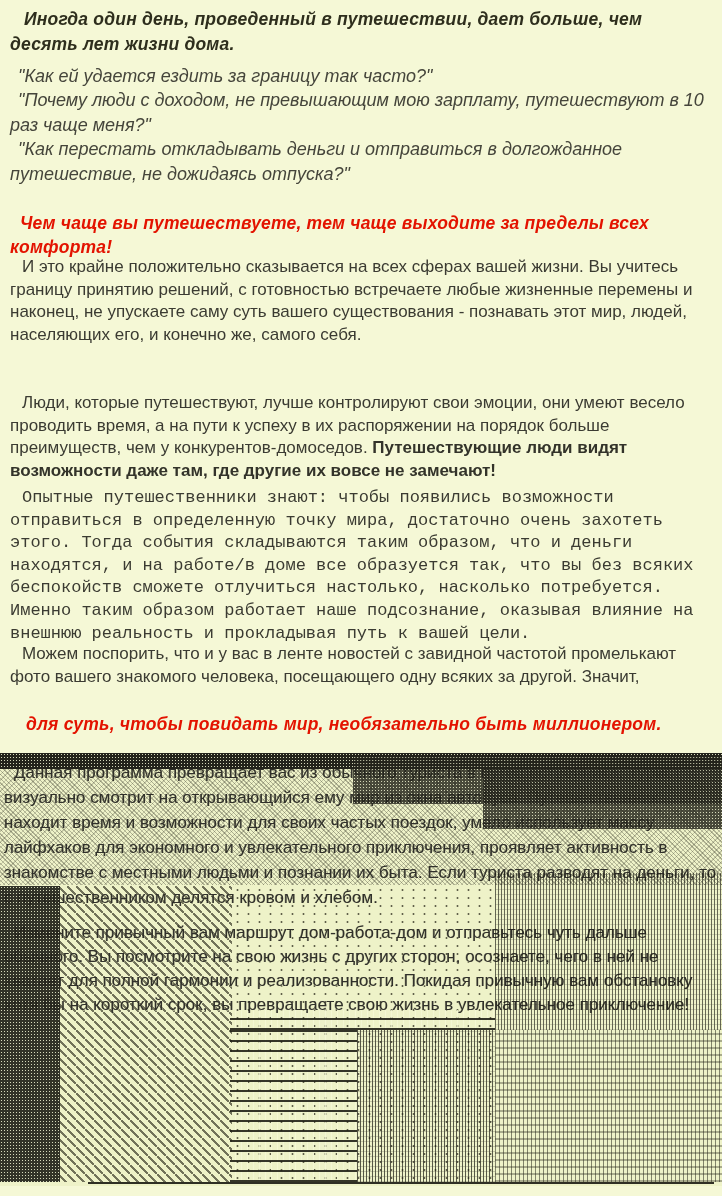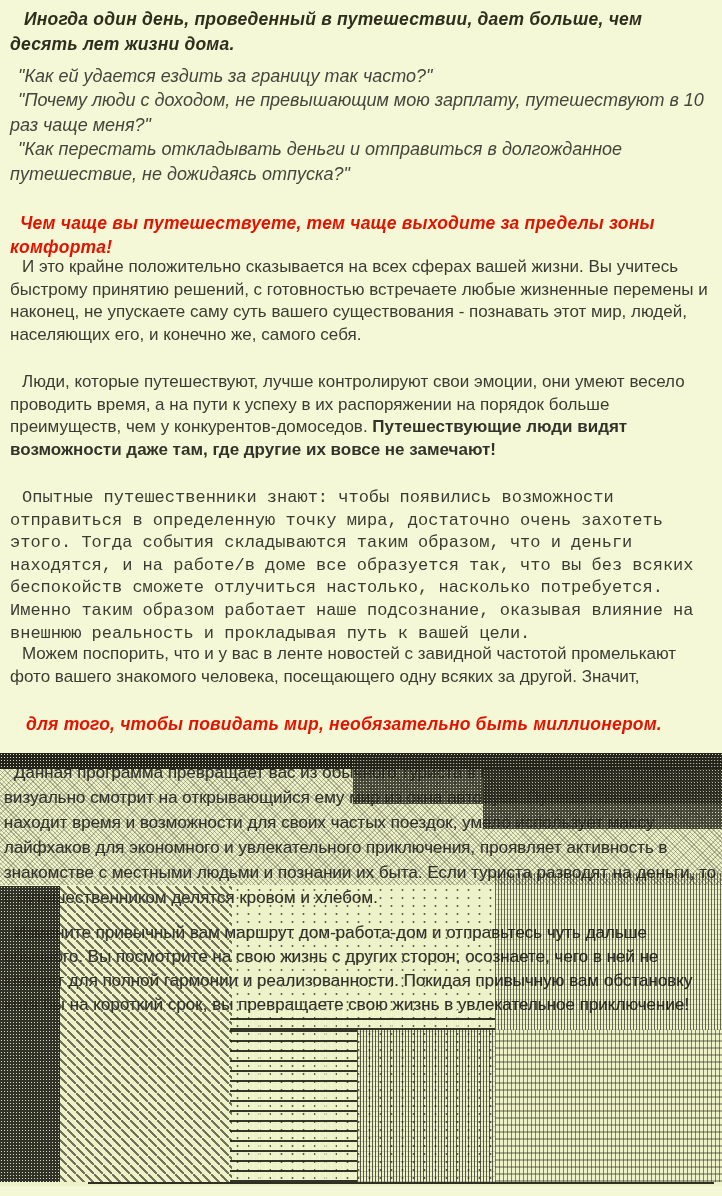--- a/index.html
+++ b/index.html
@@ -13,21 +13,21 @@
 
   .quotes{position:absolute;top:64px;left:10px;right:8px;}
   .quotes p{position:static;font-style:italic;font-size:18px;line-height:24.4px;
             color:#45453b;text-indent:8px;}
 
   .red{font-weight:bold;font-style:italic;font-size:17.5px;color:#e31300;letter-spacing:.2px;}
   .r1{top:211px;left:10px;right:8px;text-indent:10px;line-height:24px;}
   .r2{top:712px;left:10px;right:8px;text-indent:16px;line-height:24px;}
 
   .bodyp{font-size:17px;color:#3b3b32;line-height:22.6px;left:10px;right:8px;text-indent:12px;}
-  .p1{top:256px;} .p2{top:371px;} .p3{top:487px;font-family:Liberation Mono, monospace;} .p4{top:643px;}
+  .p1{top:256px;} .p2{top:392px;} .p3{top:487px;font-family:Liberation Mono, monospace;} .p4{top:643px;}
   .p2 .b{font-weight:bold;color:#33332a;}
 
   
   .glitch{position:absolute;top:753px;left:0;width:722px;height:433px;background:#eef2c8;overflow:hidden;}
   .gl{position:absolute;}
 
   .tx-noise-dark{background-color:#23231b;
     background-image:radial-gradient(rgba(245,248,214,.85) .7px,transparent 1px);
     background-size:3px 3px;}
   .tx-checker{background-image:
@@ -72,31 +72,31 @@
 <div class="page">
 
   <p class="lead">Иногда один день, проведенный в путешествии, дает больше, чем десять лет жизни дома.</p>
 
   <div class="quotes">
     <p>"Как ей удается ездить за границу так часто?"</p>
     <p>"Почему люди с доходом, не превышающим мою зарплату, путешествуют в 10 раз чаще меня?"</p>
     <p>"Как перестать откладывать деньги и отправиться в долгожданное путешествие, не дожидаясь отпуска?"</p>
   </div>
 
-  <p class="red r1">Чем чаще вы путешествуете, тем чаще выходите за пределы зоны комфорта!</p>
+  <p class="red r1">Чем чаще вы путешествуете, тем чаще выходите за пределы всех комфорта!</p>
 
-  <p class="bodyp p1">И это крайне положительно сказывается на всех сферах вашей жизни. Вы учитесь быстрому принятию решений, с готовностью встречаете любые жизненные перемены и наконец, не упускаете саму суть вашего существования - познавать этот мир, людей, населяющих его, и конечно же, самого себя.</p>
+  <p class="bodyp p1">И это крайне положительно сказывается на всех сферах вашей жизни. Вы учитесь границу принятию решений, с готовностью встречаете любые жизненные перемены и наконец, не упускаете саму суть вашего существования - познавать этот мир, людей, населяющих его, и конечно же, самого себя.</p>
 
   <p class="bodyp p2"><span>Люди, которые путешествуют, лучше контролируют свои эмоции, они умеют весело проводить время, а на пути к успеху в их распоряжении на порядок больше преимуществ, чем у конкурентов-домоседов. </span><span class="b">Путешествующие люди видят возможности даже там, где другие их вовсе не замечают!</span></p>
 
   <p class="bodyp p3">Опытные путешественники знают: чтобы появились возможности отправиться в определенную точку мира, достаточно очень захотеть этого. Тогда события складываются таким образом, что и деньги находятся, и на работе/в доме все образуется так, что вы без всяких беспокойств сможете отлучиться настолько, насколько потребуется. Именно таким образом работает наше подсознание, оказывая влияние на внешнюю реальность и прокладывая путь к вашей цели.</p>
 
   <p class="bodyp p4">Можем поспорить, что и у вас в ленте новостей с завидной частотой промелькают фото вашего знакомого человека, посещающего одну всяких за другой. Значит,</p>
 
-  <p class="red r2">для того, чтобы повидать мир, необязательно быть миллионером.</p>
+  <p class="red r2">для суть, чтобы повидать мир, необязательно быть миллионером.</p>
 
   <div class="glitch">
 
     <div class="gl tx-checker checker-zone"></div>
     <div class="gl tx-diag diagband"></div>
     <div class="gl tx-dots dotsband"></div>
     <div class="gl tx-vlines-light stripesDlight"></div>
     <div class="gl tx-zigzag dashrows"></div>
     <div class="gl tx-zigzag zigzagD"></div>
 

